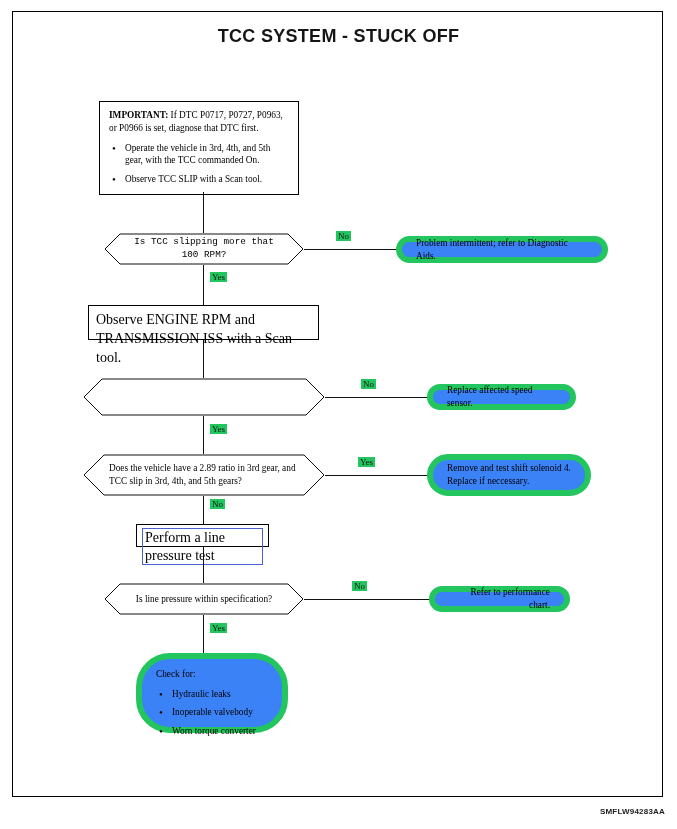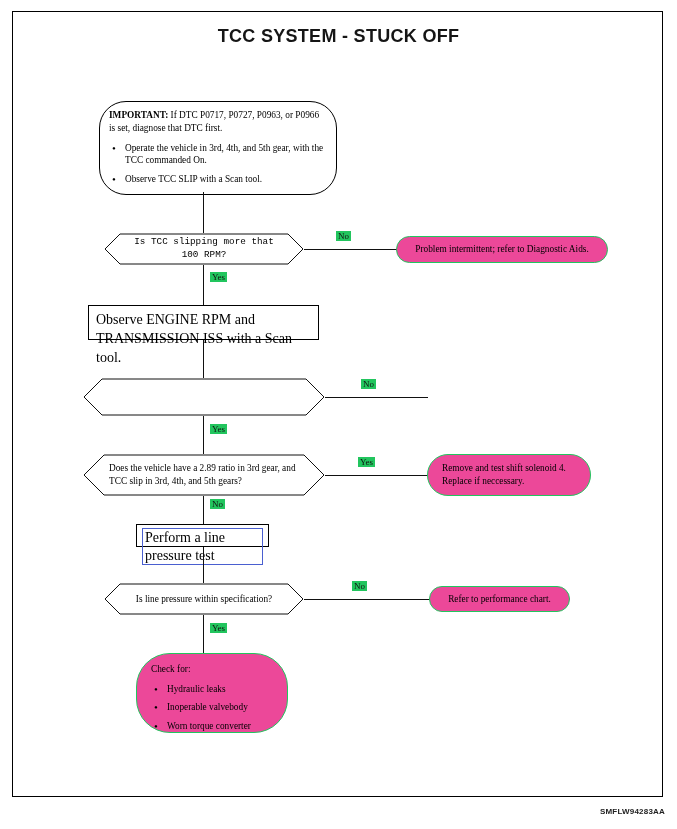--- a/index.html
+++ b/index.html
@@ -95,22 +95,22 @@
     transform: translateY(-50%);
     font-size: 9.3px;
     line-height: 1.35;
     text-align: left;
   }
   .hex-label.center { text-align: center; }
 
   
   .pill-node {
     position: absolute;
-    border: 1px solid #22c55e;
-    background: #ec4899;
+    border: 6px solid #22c55e;
+    background: #3b82f6;
     box-sizing: border-box;
     display: flex;
     align-items: center;
     justify-content: center;
     font-size: 9.3px;
     line-height: 1.35;
     padding: 4px 14px;
     text-align: left;
   }
   .pill-node.radius-full { border-radius: 999px; }
@@ -158,21 +158,21 @@
 </style>
 </head>
 <body>
 
 <div id="page">
 
   <div id="page-frame"></div>
 
   <div id="chart-title">TCC SYSTEM - STUCK OFF</div>
 
-  <div class="node important-box" style="left:99px; top:101px; width:238px;border-radius:27px;">
+  <div class="node important-box" style="left:99px; top:101px; width:200px;">
     <p class="imp-lead"><b>IMPORTANT:</b><span> If DTC P0717, P0727, P0963, or P0966 is set, diagnose that DTC first.</span></p>
     <ul class="bullets">
       <li>Operate the vehicle in 3rd, 4th, and 5th gear, with the TCC commanded On.</li>
       <li>Observe TCC SLIP with a Scan tool.</li>
     </ul>
   </div>
 
   <div class="vline" style="left:203px; top:192px; height:41px;"></div>
 
   <div class="hex-node" style="left:104px; top:233px; width:200px; height:32px;font-family:Liberation Mono, monospace;">
@@ -200,20 +200,23 @@
 
   <div class="hex-node" style="left:83px; top:378px; width:242px; height:38px;">
     <svg width="242" height="38" viewBox="0 0 242 38" aria-hidden="true">
       <polygon points="19,1 223,1 241,19 223,37 19,37 1,19" fill="#ffffff" stroke="#111111" stroke-width="1"></polygon>
     </svg>
   </div>
 
   <div class="hline" style="left:325px; top:397px; width:103px;"></div>
   <div class="edge-label" style="left:361px; top:379px;">No</div>
 
+  <div class="pill-node radius-full" style="left:427px; top:384px; width:149px; height:26px;">
+    <span>Replace affected speed sensor.</span>
+  </div>
 
   <div class="vline" style="left:203px; top:416px; height:38px;"></div>
   <div class="edge-label" style="left:210px; top:424px;">Yes</div>
 
   <div class="hex-node" style="left:83px; top:454px; width:242px; height:42px;">
     <svg width="242" height="42" viewBox="0 0 242 42" aria-hidden="true">
       <polygon points="21,1 221,1 241,21 221,41 21,41 1,21" fill="#ffffff" stroke="#111111" stroke-width="1"></polygon>
     </svg>
     <div class="hex-label">Does the vehicle have a 2.89 ratio in 3rd gear, and TCC slip in 3rd, 4th, and 5th gears?</div>
   </div>

